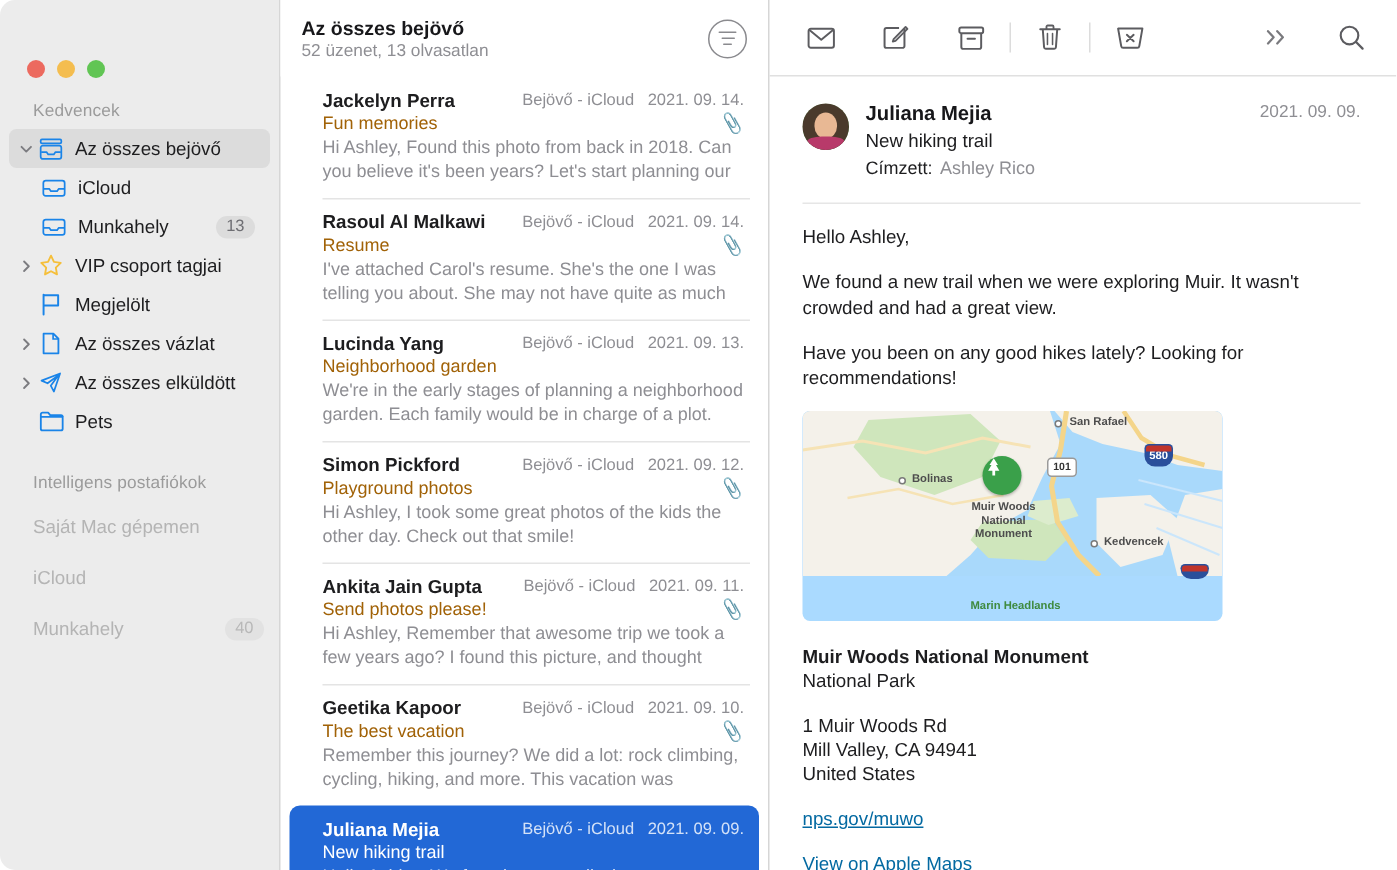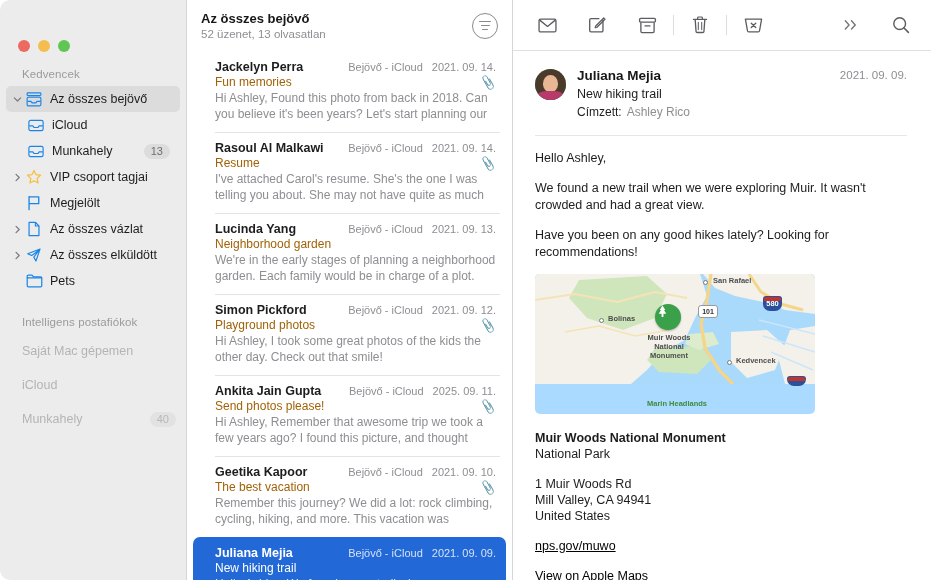--- a/index.html
+++ b/index.html
@@ -370,21 +370,21 @@
 
   .place-block {
     padding-top: 16px;
     font-size: 12.5px;
     line-height: 16px;
     color: #1d1d1f;
   }
   .place-name { font-weight: bold; }
   .place-gap { height: 14px; }
   .mail-link {
-    color: #000000;
+    color: #0369a1;
     text-decoration: underline;
   }
 </style>
 </head>
 <body>
 
 <div class="window">
 
   <div class="sidebar">
 
@@ -588,21 +588,21 @@
           <span class="clip">📎</span>
         </div>
         <div class="msg-preview">Hi Ashley, I took some great photos of the kids the other day. Check out that smile!</div>
       </div>
 
       <div class="msg">
         <div class="msg-line1">
           <span class="msg-sender">Ankita Jain Gupta</span>
           <span class="msg-meta">
             <span>Bejövő - iCloud</span>
-            <span>2025. 09. 11.</span>
+            <span>2021. 09. 11.</span>
           </span>
         </div>
         <div class="msg-line2">
           <span class="msg-subject">Send photos please!</span>
           <span class="clip">📎</span>
         </div>
         <div class="msg-preview">Hi Ashley, Remember that awesome trip we took a few years ago? I found this picture, and thought about all y…</div>
       </div>
 
       <div class="msg">

